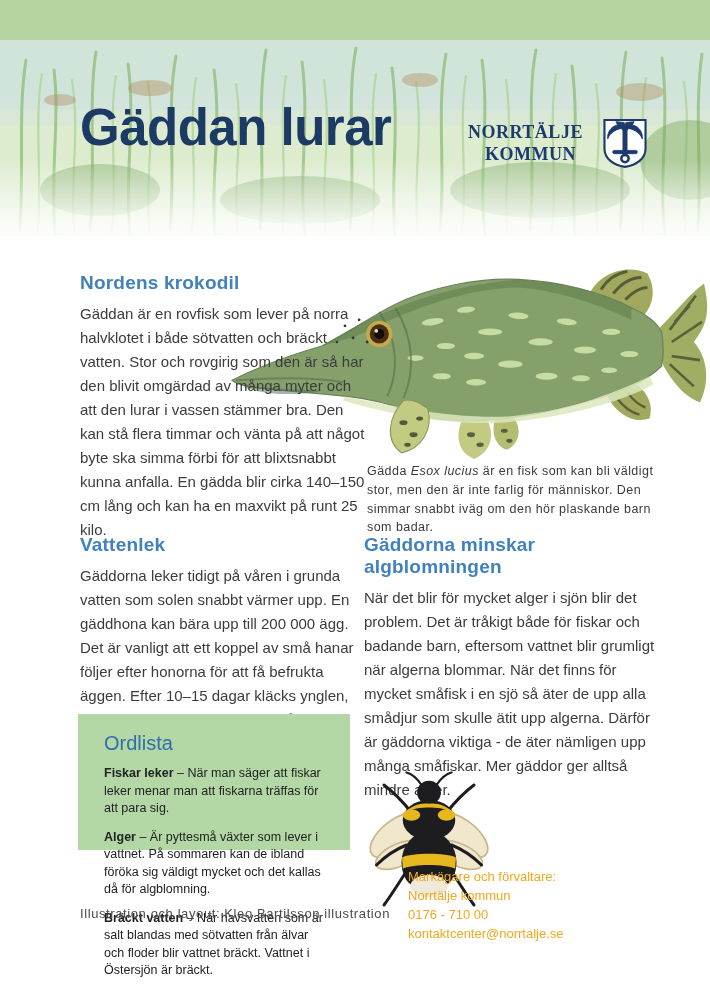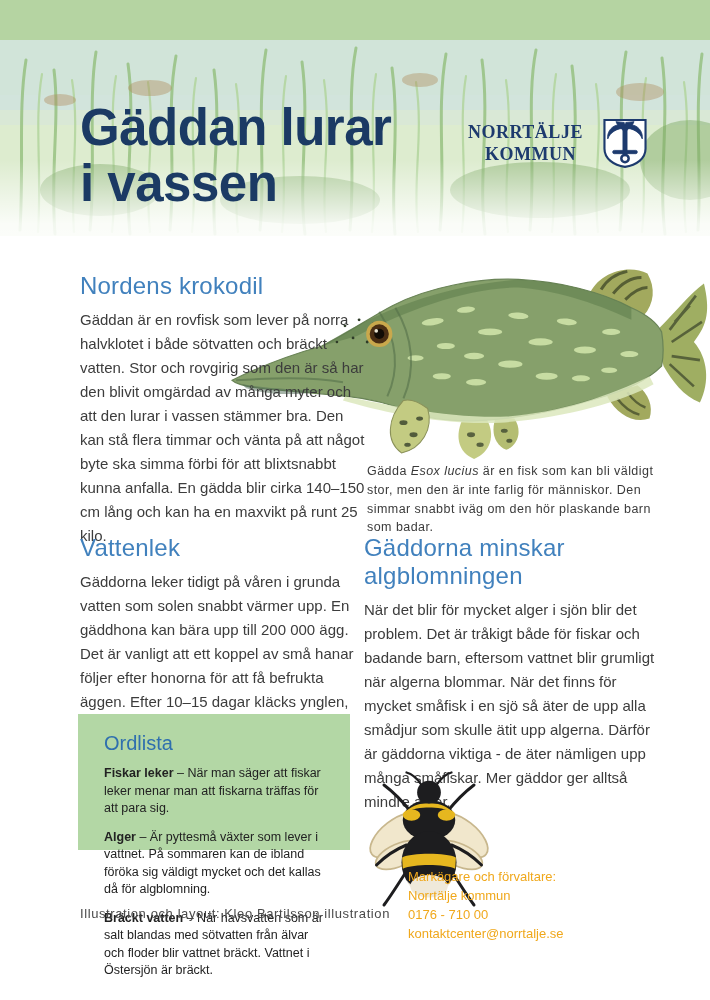--- a/index.html
+++ b/index.html
@@ -25,21 +25,21 @@
     font-size:18px;line-height:1.25;letter-spacing:0.5px;font-weight:600;}
   
   .fish{position:absolute;left:226px;top:228px;width:484px;height:234px;}
   .fish-caption{
     position:absolute;left:367px;top:462px;width:288px;
     font-size:12.5px;line-height:1.5;color:#3a3a3a;letter-spacing:0.45px;
   }
   .fish-caption .b{font-weight:normal;}
   .fish-caption .i{font-style:italic;text-align:right;}
   
-  .sec-heading{color:#4181bd;font-size:24px;font-weight:400;letter-spacing:0.2px;margin:0 0 8px 0;}
+  .sec-heading{color:#4181bd;font-size:19px;font-weight:700;letter-spacing:0.2px;margin:0 0 8px 0;}
   .body-text{font-size:15px;line-height:1.6;color:#3c3c3c;margin:0;}
   .col-nordens{position:absolute;left:80px;top:272px;width:288px;}
   .col-vattenlek{position:absolute;left:80px;top:534px;width:292px;}
   .col-alger{position:absolute;left:364px;top:534px;width:296px;}
   
   .ordlista{
     position:absolute;left:78px;top:714px;width:272px;height:136px;
     background:#b3d7a5;box-sizing:border-box;padding:18px 22px 16px 26px;
   }
   .ordlista h3{margin:0 0 10px 0;color:#2f6fae;font-size:20px;font-weight:500;}
@@ -123,21 +123,20 @@
           <ellipse cx="300" cy="160" rx="80" ry="24"></ellipse>
         <ellipse cx="540" cy="150" rx="90" ry="28"></ellipse>
           <ellipse cx="690" cy="120" rx="50" ry="40"></ellipse>
       </g>
     </svg>
     <div class="reed-fade"></div>
   </div>
 
   <div class="page-title">
     <div>Gäddan lurar</div>
-    <div>i vassen</div>
   </div>
 
   <div class="logo">
     <div class="logo-text">
       <div>NORRTÄLJE</div>
       <div>KOMMUN</div>
     </div>
     <svg width="56" height="62" viewBox="0 0 56 62">
       <path d="M3,3 H53 V38 C53,50 42,58 28,60 C14,58 3,50 3,38 Z" fill="#ffffff" stroke="#1d3a6e" stroke-width="2.6"></path>
       <g fill="#1d3a6e" stroke="#1d3a6e">

